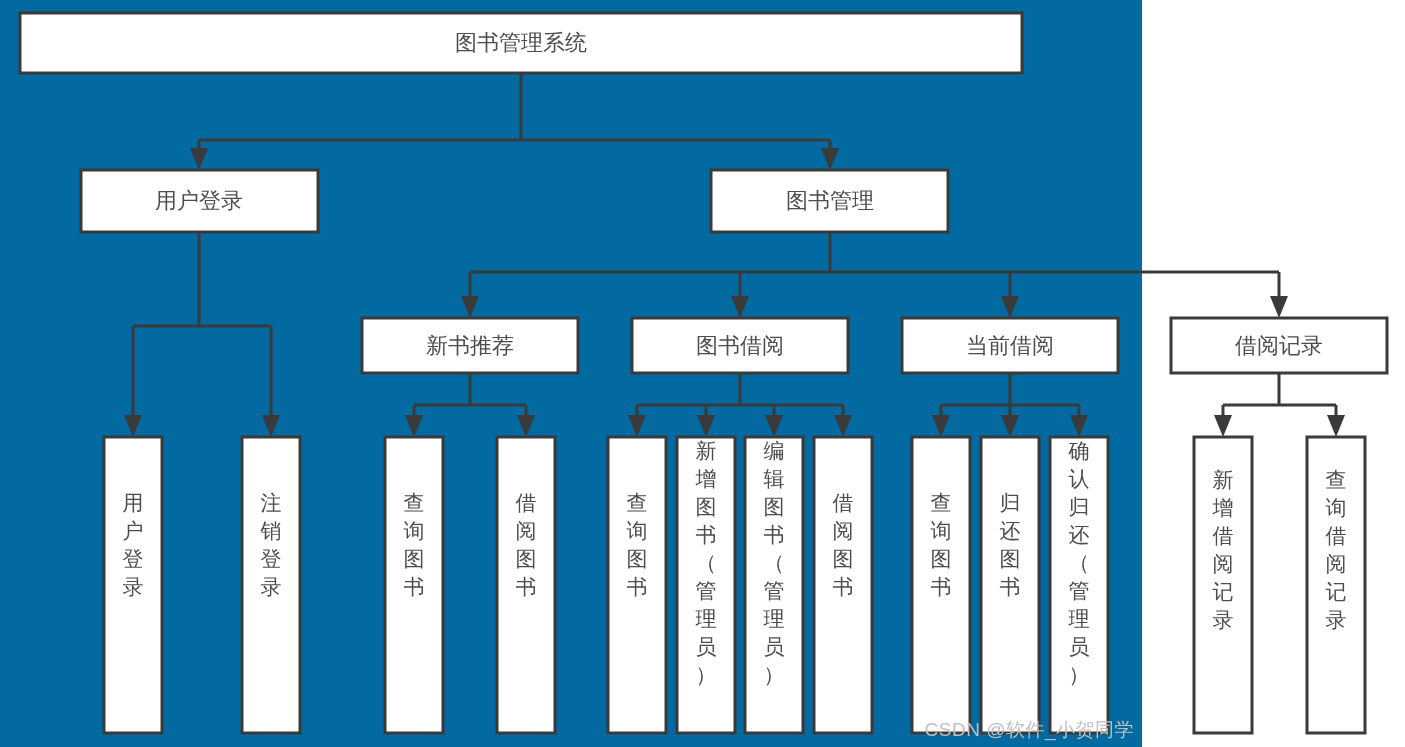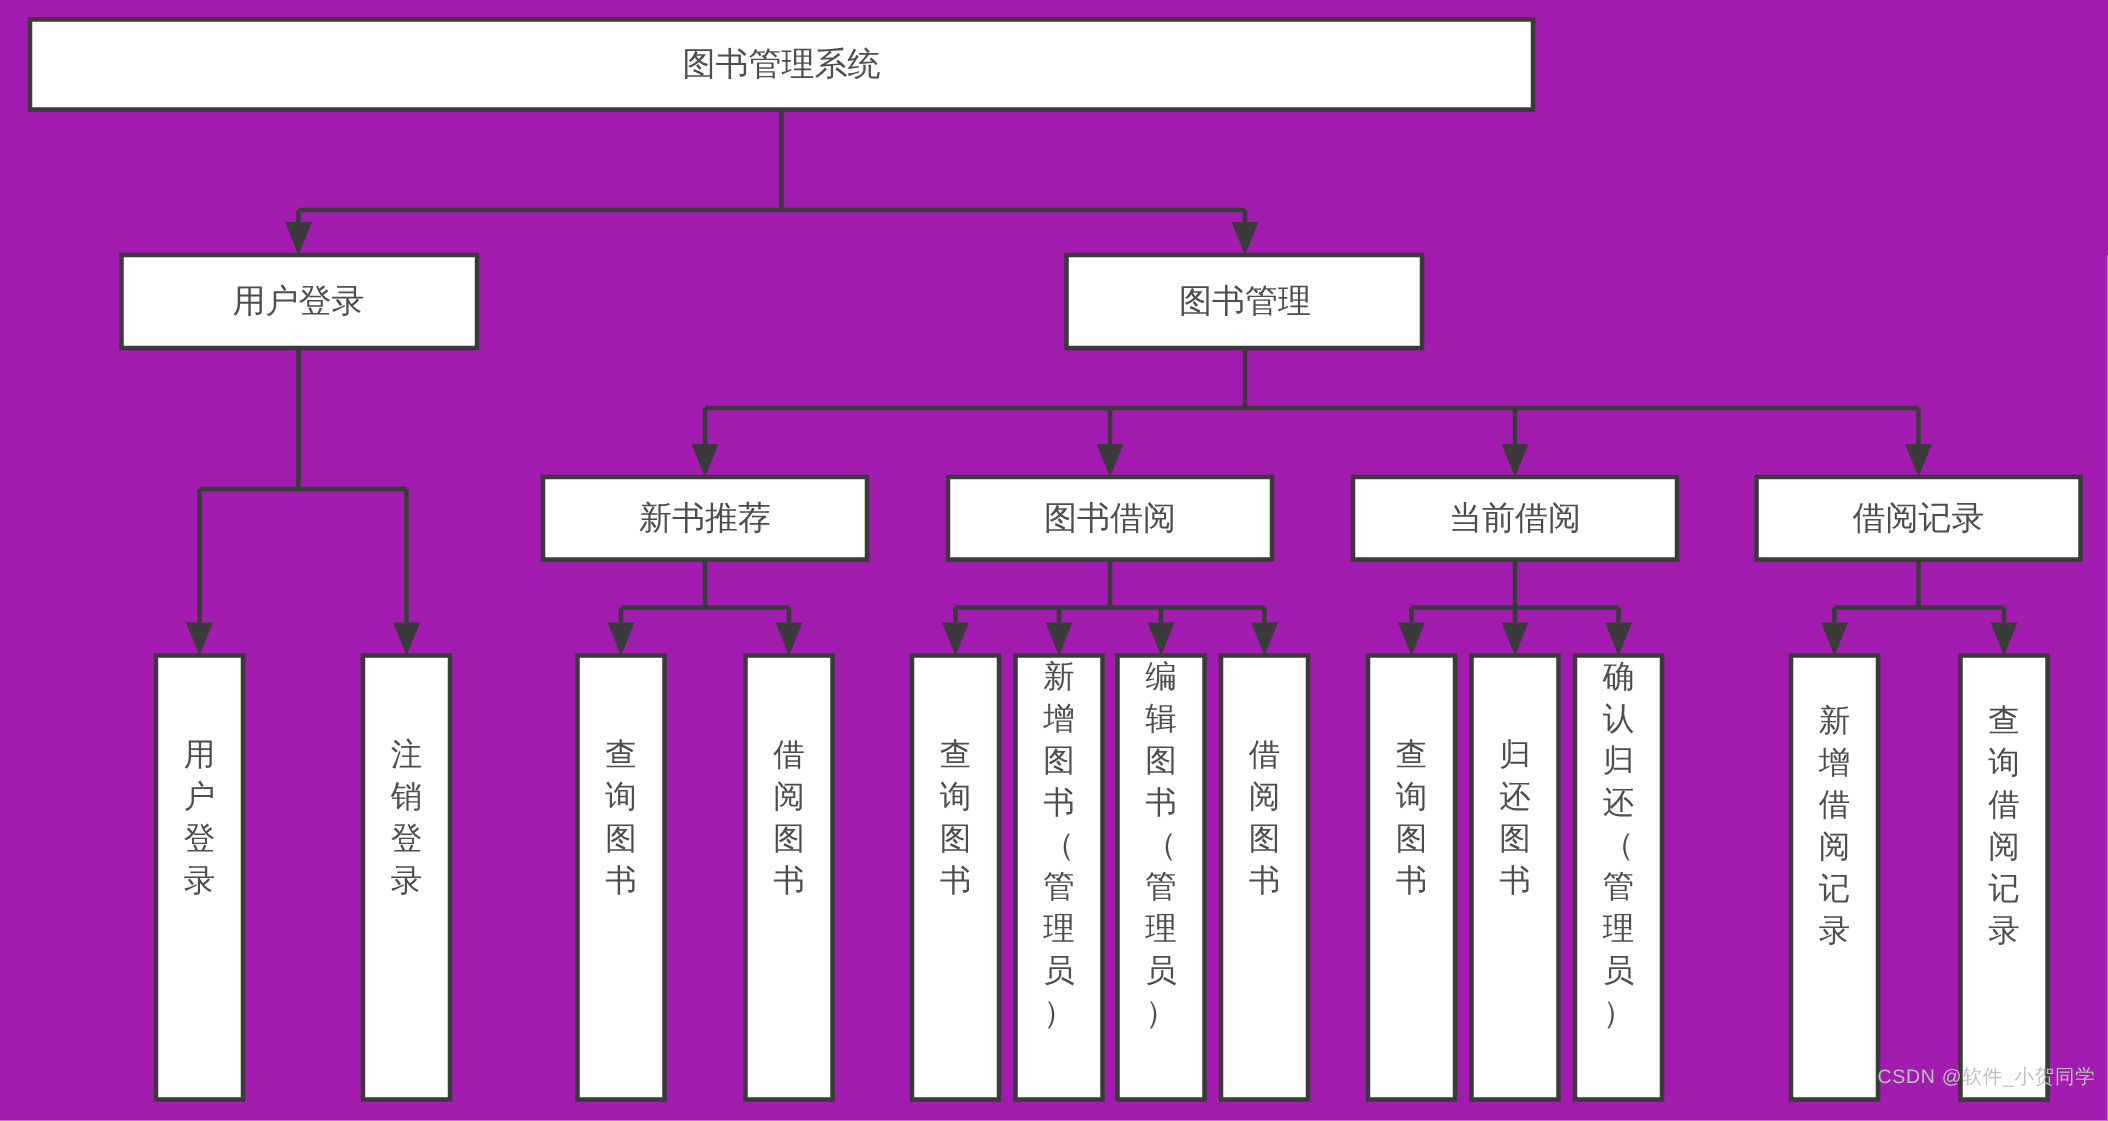--- a/index.html
+++ b/index.html
@@ -9,23 +9,23 @@
     background: #ffffff;
   }
   body {
     font-family: "Liberation Sans", "DejaVu Sans", sans-serif;
     width: 1405px;
     height: 747px;
     overflow: hidden;
   }
   #diagram-root {
     position: relative;
-    width: 1405px;
+    width: 1142px;
     height: 747px;
-    background: #a21caf;
+    background: #0369a1;
   }
   svg#tree-svg {
     position: absolute;
     left: 0;
     top: 0;
     width: 1405px;
     height: 747px;
     display: block;
   }
   .node-box {
@@ -54,23 +54,23 @@
     fill: none;
     stroke-linecap: butt;
   }
   .arrow-head {
     fill: #3a3a3a;
     stroke: none;
   }
   .watermark {
     position: absolute;
     right: 8px;
-    bottom: 20px;
-    font-family: "Liberation Sans", "DejaVu Sans", sans-serif;
-    font-size: 13px;
+    bottom: 4px;
+    font-family: "Liberation Sans", "DejaVu Sans", sans-serif;
+    font-size: 19px;
     color: #bfbfbf;
     letter-spacing: 0.5px;
     white-space: nowrap;
     user-select: none;
   }
 </style>
 </head>
 <body>
 
 <div id="diagram-root">

